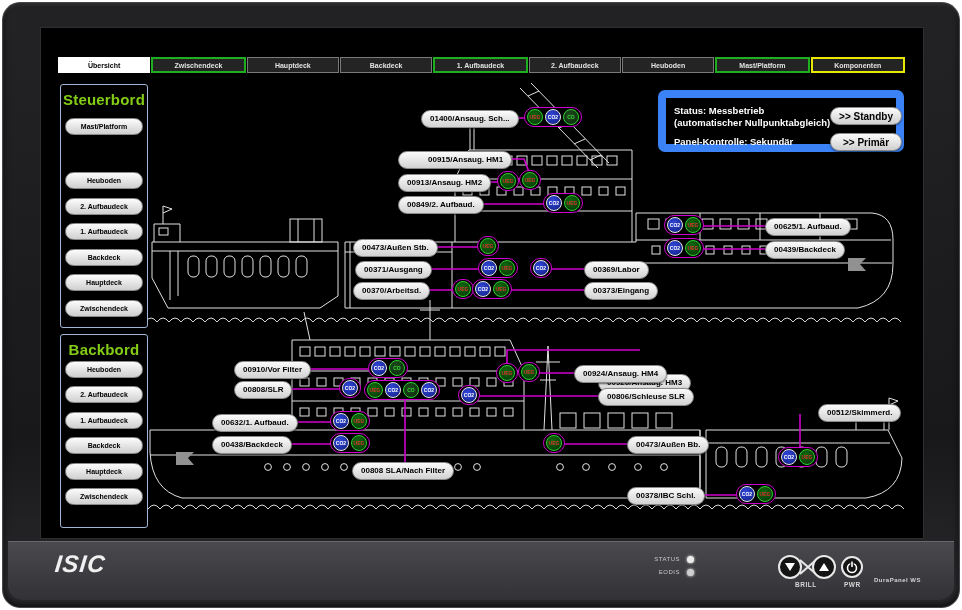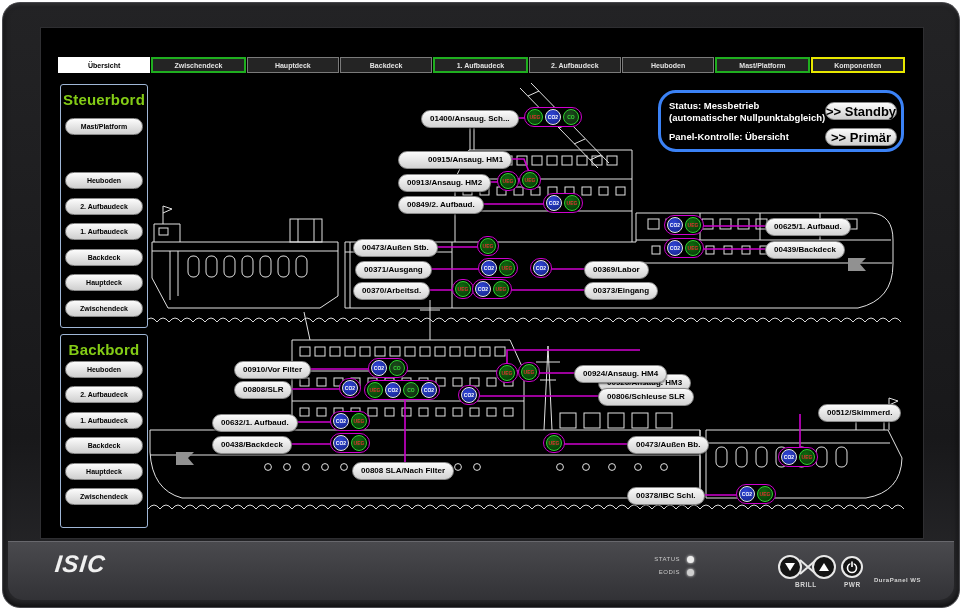--- a/index.html
+++ b/index.html
@@ -21,24 +21,24 @@
   .tab.yellow{border:2px solid #e8e800}
   
   .sidebar{position:absolute;background:#000;border:1px solid #9fb6d6;border-radius:3px}
   .sidebar-title{margin-top:6px;text-align:center;color:#84cc16;font-size:15px;font-weight:bold;letter-spacing:.2px}
   .pill{position:absolute;display:flex;align-items:center;justify-content:center;
     background:linear-gradient(180deg,#fcfcfc,#cfcfcf);border:1px solid #8a8a8a;border-radius:9px;
     color:#000;font-weight:bold;box-shadow:0 1px 2px rgba(0,0,0,.55);white-space:nowrap;cursor:default}
   .sb-btn{left:4px;width:76px;height:15px;font-size:7px}
   
   .status-panel{position:absolute;left:658px;top:90px;width:246px;height:62px;background:#000;
-    border:3px solid #3b82f6;border-radius:18px;box-sizing:border-box}
+    border:8px solid #3b82f6;border-radius:7px;box-sizing:border-box}
   .sp-text{position:absolute;left:8px;top:7px;color:#fff;font-size:9.5px;font-weight:bold;line-height:12px;white-space:nowrap}
   .sp-line3{margin-top:7px}
-  .sp-btn{width:70px;height:16px;font-size:13px}
+  .sp-btn{width:70px;height:16px;font-size:10px}
   
   .mlabel{position:absolute;height:16px;line-height:16px;padding:0 8px;border-radius:9px;
     background:linear-gradient(180deg,#fbfbfb,#d2d2d2);border:1px solid #8a8a8a;color:#000;
     font-size:8px;font-weight:bold;white-space:nowrap;box-shadow:0 1px 2px rgba(0,0,0,.6)}
   .igroup{position:absolute;display:flex;gap:2px;align-items:center;padding:1px 2px;
     background:#000;border:1.5px solid #cf00cf;border-radius:12px}
   .ic{width:16px;height:16px;border-radius:50%;display:flex;align-items:center;justify-content:center;
     font-size:5px;font-weight:bold;letter-spacing:0;box-sizing:border-box}
   .ic-UEG{background:radial-gradient(circle at 40% 35%,#0f6a0f,#063206);border:1.5px solid #2ed42e;color:#e03030}
   .ic-CO2{background:radial-gradient(circle at 40% 35%,#3146d8,#101f80);border:1.5px solid #e8e8e8;color:#fff}
@@ -377,21 +377,21 @@
       <div class="pill sb-btn" style="top: 102px;">Backdeck</div>
       <div class="pill sb-btn" style="top: 128px;">Hauptdeck</div>
       <div class="pill sb-btn" style="top: 153px;">Zwischendeck</div>
     </div>
   </div>
 
 <div class="status-panel">
   <div class="sp-text">
     <div>Status: Messbetrieb</div>
     <div>(automatischer Nullpunktabgleich)</div>
-    <div class="sp-line3">Panel-Kontrolle: Übersicht</div>
+    <div class="sp-line3">Panel-Kontrolle: Sekundär</div>
   </div>
   <div class="pill sp-btn" style="left:164px;top:9px">&gt;&gt; Standby</div>
   <div class="pill sp-btn" style="left:164px;top:35px">&gt;&gt; Primär</div>
 </div>
 
 <div class="logo">ISIC</div>
 <span class="led-label" style="left:628px;top:556px">STATUS</span>
 <span class="led" style="left:687px;top:556px"></span>
 <span class="led-label" style="left:628px;top:569px">EODIS</span>
 <span class="led" style="left:687px;top:569px;background:#cfcfcf"></span>

